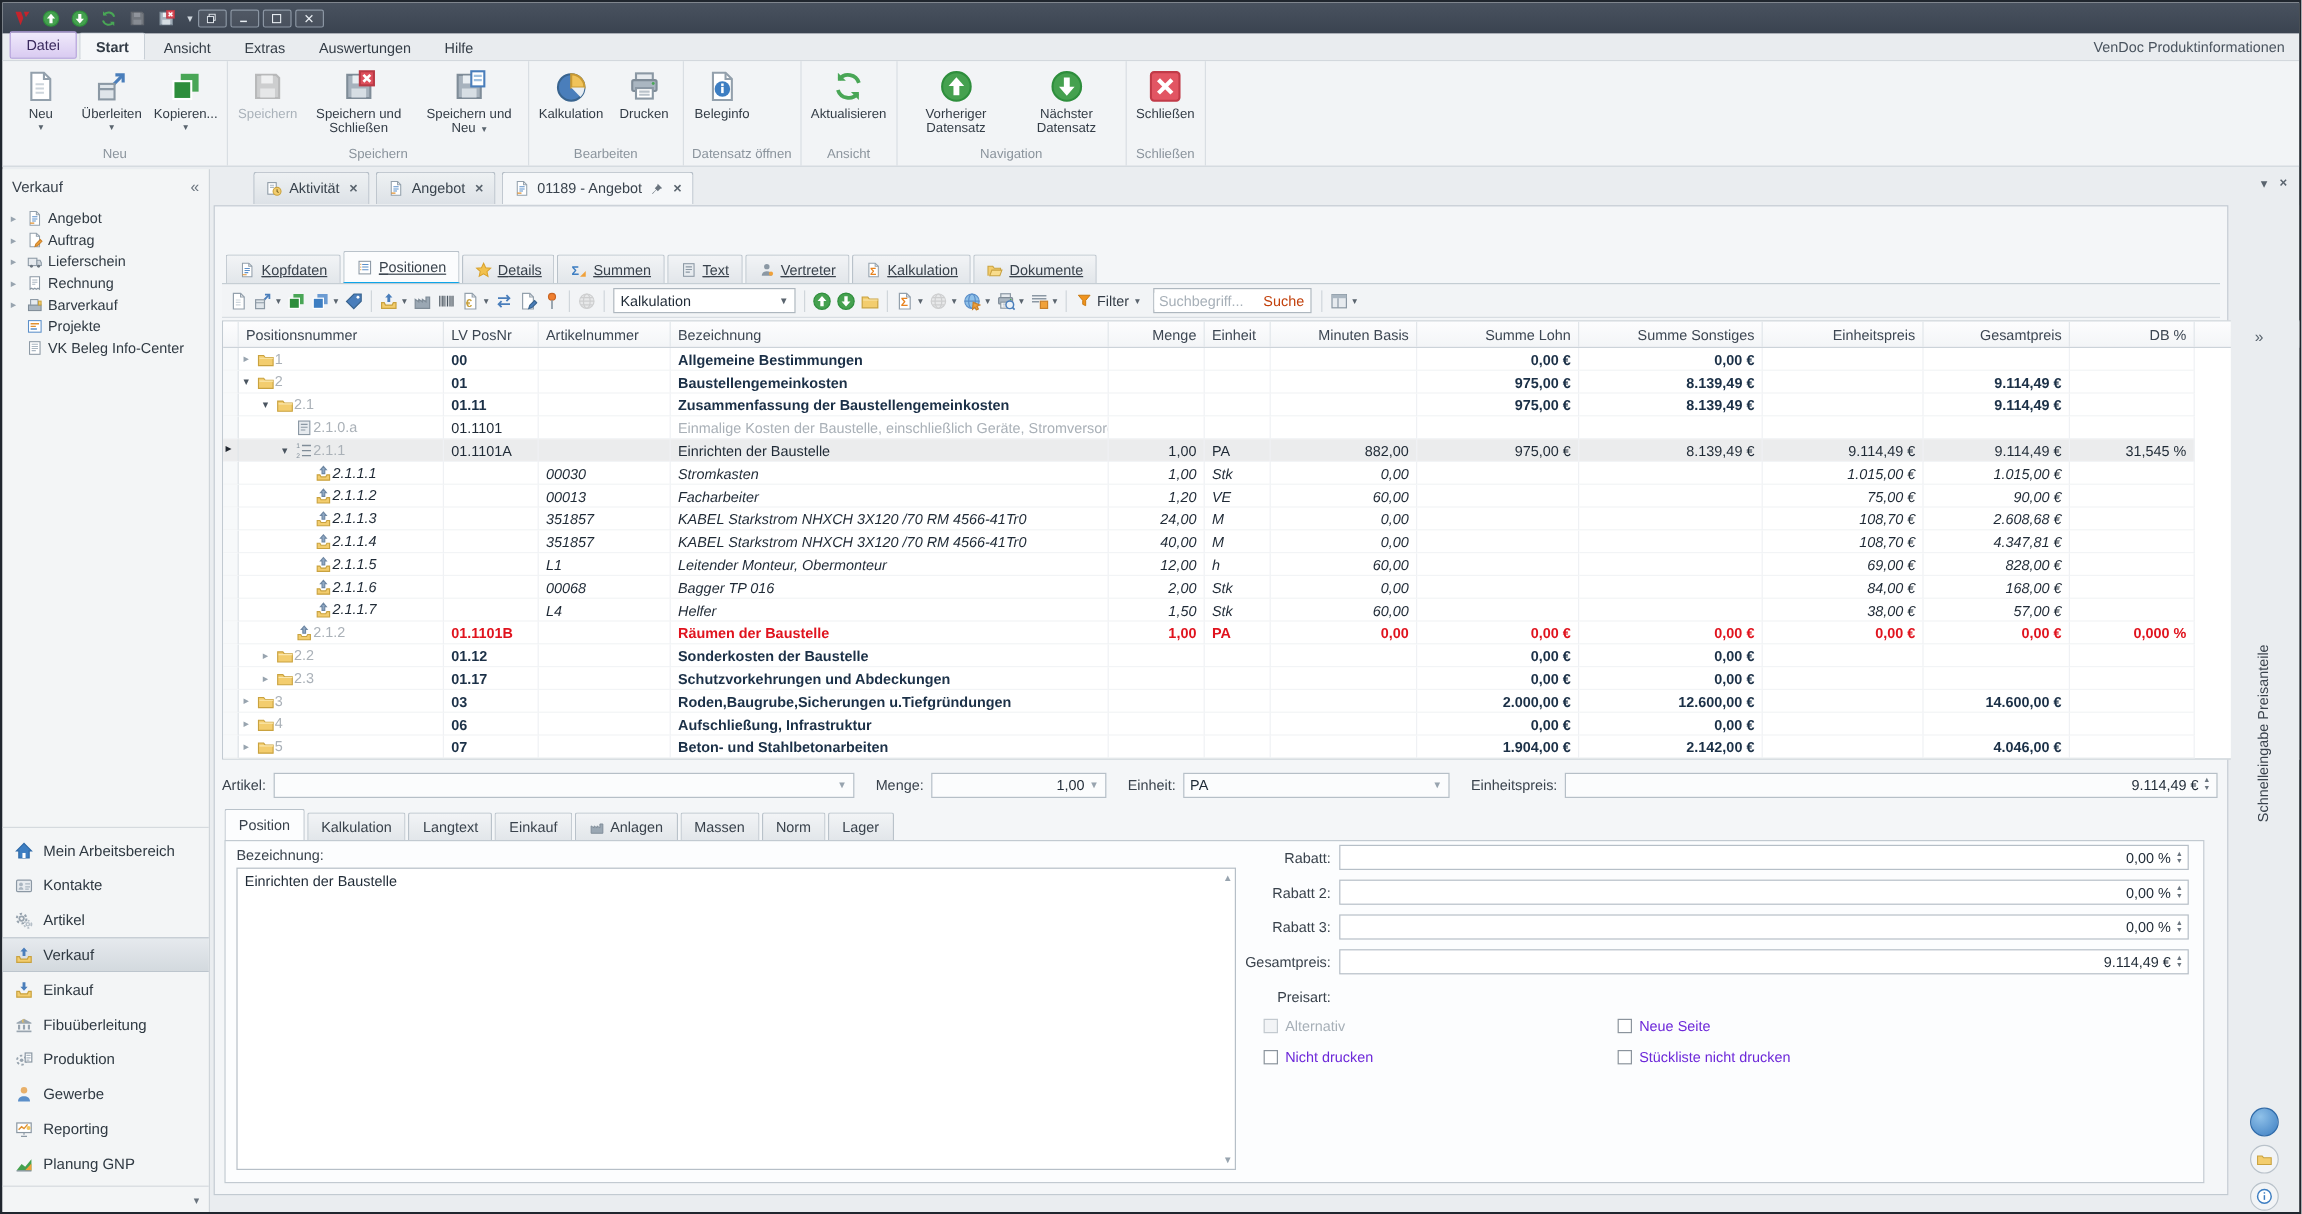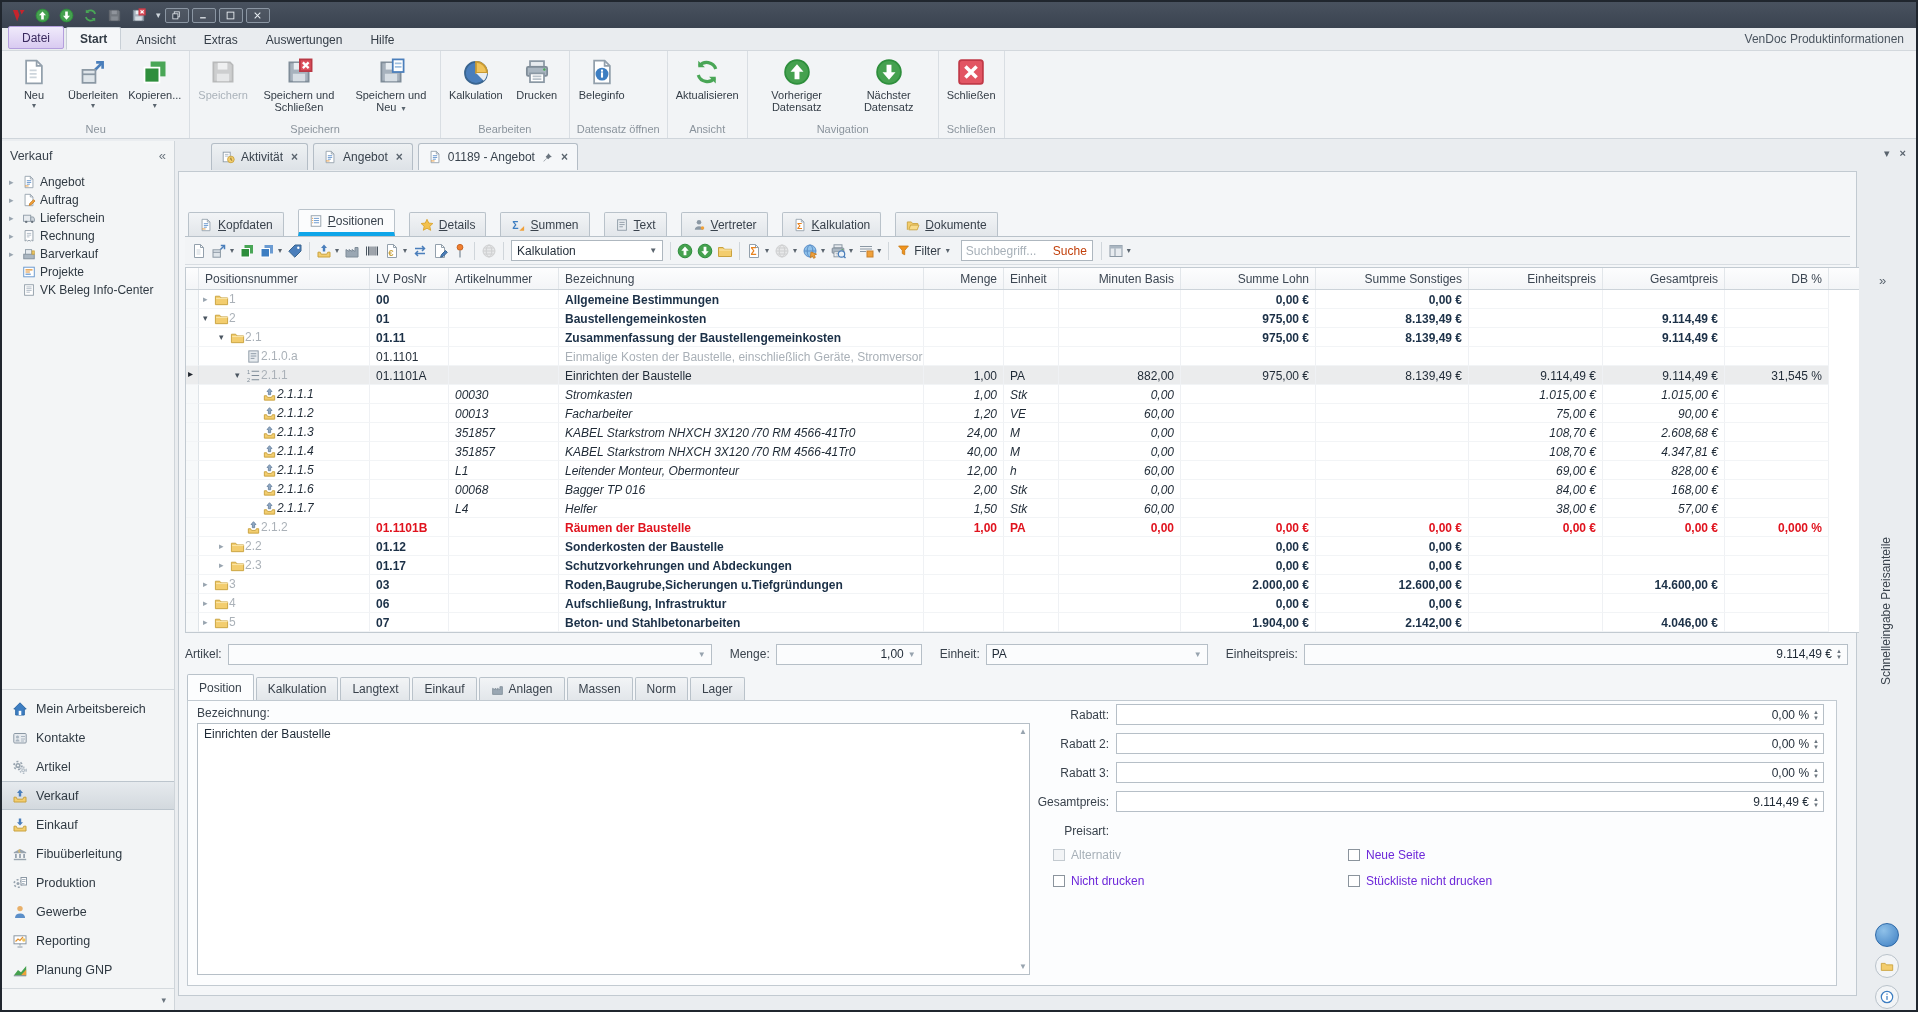--- a/index.html
+++ b/index.html
@@ -62,23 +62,23 @@
   .nitem { display:flex; align-items:center; gap:8px; height:29px; padding-left:10px; font-size:12.5px; color:#2f3942; white-space:nowrap; }
   .nitem svg { width:16px; height:16px; flex:none; }
   .nitem.active { background:linear-gradient(#e6eaee,#d3d9de); border-top:1px solid #bcc5cd; border-bottom:1px solid #bcc5cd; }
   .sbfoot { position:absolute; bottom:0; left:0; right:0; height:22px; border-top:1px solid #d5dade; display:flex; align-items:center; justify-content:flex-end; padding-right:8px; color:#6a747e; font-size:9px; }
 
   
   .content { position:absolute; left:176px; top:169px; width:1679px; height:825px; background:#f4f6f8; border:1px solid #c2cad1; }
   .pagetitle { position:absolute; left:6px; top:5px; right:6px; height:27px; background:#fff; border:1px solid #d5dade; line-height:25px; padding-left:9px; font-size:17px; font-weight:bold; color:#4b5663; white-space:nowrap; overflow:hidden; }
 
   .maintabs { position:absolute; left:6px; top:38px; right:6px; height:27px; display:flex; align-items:flex-end; border-bottom:1px solid #b9c2ca; padding-left:3px; }
-  .mtab { display:flex; align-items:center; gap:5px; height:24px; padding:0 10px; margin-right:14px; background:linear-gradient(#f2f4f6,#e2e6ea); border:1px solid #b9c2ca; border-bottom:none; border-radius:2px 2px 0 0; font-size:12px; color:#39424c; }
+  .mtab { display:flex; align-items:center; gap:5px; height:24px; padding:0 10px; margin-right:2px; background:linear-gradient(#f2f4f6,#e2e6ea); border:1px solid #b9c2ca; border-bottom:none; border-radius:2px 2px 0 0; font-size:12px; color:#39424c;text-decoration:underline; }
   .mtab svg { width:14px; height:14px; }
-  .mtab.active { background:#fbfcfd; height:27px; border-bottom:4px solid #0ea5e9; font-weight:normal; }
+  .mtab.active { background:#fbfcfd; height:27px; border-bottom:1px solid #0ea5e9; font-weight:normal; }
   .mtab u { text-decoration:underline; }
 
   .toolbar { position:absolute; left:6px; top:65px; right:6px; height:28px; background:#f2f4f6; border-bottom:1px solid #d8dde2; display:flex; align-items:center; padding:0 4px; }
   .tbtn { height:22px; display:flex; align-items:center; justify-content:center; padding:0 2px; border-radius:2px; }
   .tbtn svg { width:16px; height:16px; }
   .tbtn.dim svg { opacity:.45; filter:grayscale(1); }
   .tcaret { color:#5a646e; font-size:8px; padding:0 3px 0 1px; }
   .tsep { width:1px; height:18px; background:#d0d6db; margin:0 4px; flex:none; }
   .tcombo { width:152px; height:21px; border:1px solid #aeb7bf; background:#fff; display:flex; align-items:center; padding:0 5px; font-size:12px; color:#1f2a36; margin:0 3px; }
   .tcombo .cc { margin-left:auto; color:#5a646e; font-size:8px; }

